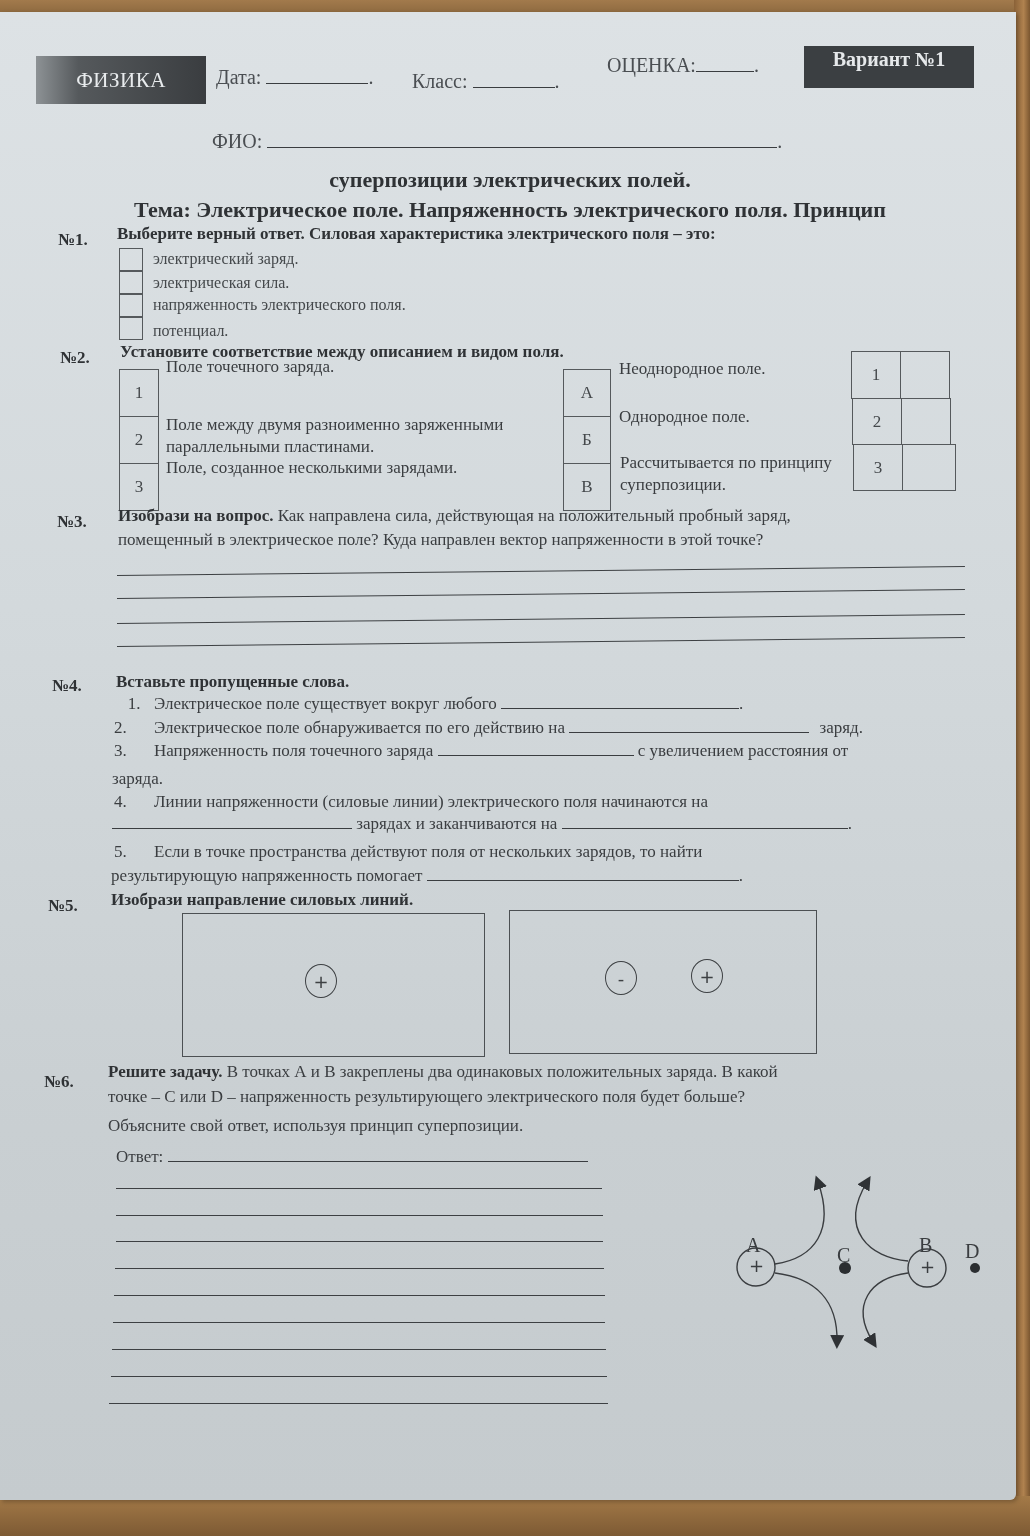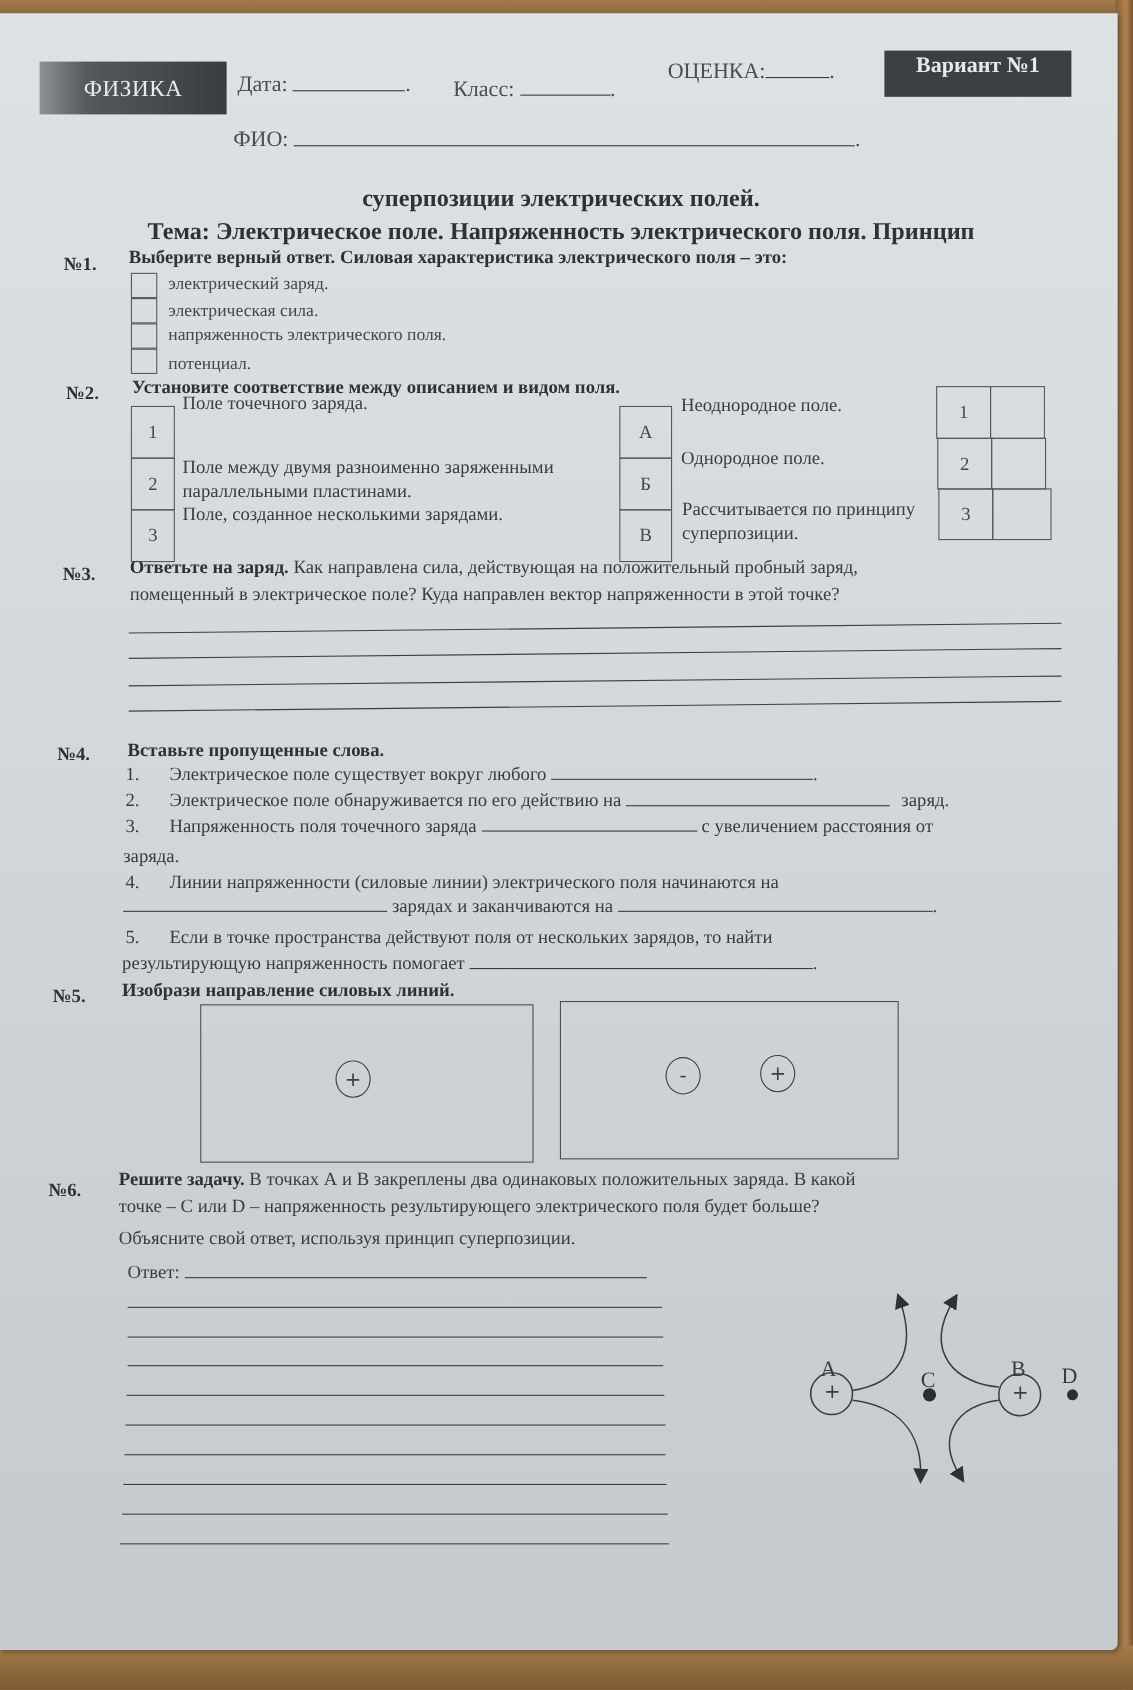--- a/index.html
+++ b/index.html
@@ -92,21 +92,21 @@
     <span>Класс:</span>
     <span class="blank" style="width:82px;"></span><span>.</span>
   </div>
 
   <div class="abs hdr-label" style="left:607px; top:42px;">
     <span>ОЦЕНКА:</span><span class="blank" style="width:58px;"></span><span>.</span>
   </div>
 
   <div class="variant-badge" style="top:34px;margin-left:16px;">Вариант №1</div>
 
-  <div class="abs hdr-label" style="left:212px; top:104px;">
+  <div class="abs hdr-label" style="left:212px; top:118px;">
     <span>ФИО:</span>
     <span class="blank" style="width:510px;"></span><span>.</span>
   </div>
 
   <div class="title">
     <div>суперпозиции электрических полей.</div>
     <div>Тема: Электрическое поле. Напряженность электрического поля. Принцип</div>
   </div>
 
   <div>
@@ -147,36 +147,36 @@
       <div class="cell" style="left:852px; top:386px; width:50px; height:47px;">2</div>
       <div class="cell" style="left:901px; top:386px; width:50px; height:47px;"></div>
       <div class="cell" style="left:853px; top:432px; width:50px; height:47px;">3</div>
       <div class="cell" style="left:902px; top:432px; width:54px; height:47px;"></div>
     </div>
   </div>
 
   <div>
     <div class="abs qnum" style="left:57px; top:500px;">№3.</div>
     <div class="abs qtext" style="left:118px; top:494px;">
-      <span class="qhead">Ответьте на заряд.</span>
+      <span class="qhead">Изобрази на вопрос.</span>
       <span>Как направлена сила, действующая на положительный пробный заряд,</span>
     </div>
     <div class="abs qtext" style="left:118px; top:518px;">помещенный в электрическое поле? Куда направлен вектор напряженности в этой точке?</div>
 
     <div class="rule" style="left:117px; top:563px; width:848px; transform:rotate(-0.6deg);"></div>
     <div class="rule" style="left:117px; top:586px; width:848px; transform:rotate(-0.6deg);"></div>
     <div class="rule" style="left:117px; top:611px; width:848px; transform:rotate(-0.6deg);"></div>
     <div class="rule" style="left:117px; top:634px; width:848px; transform:rotate(-0.6deg);"></div>
   </div>
 
   <div>
     <div class="abs qnum" style="left:52px; top:664px;">№4.</div>
     <div class="abs qhead" style="left:116px; top:660px;">Вставьте пропущенные слова.</div>
 
-    <div class="abs qtext" style="left:114px; top:682px;">
+    <div class="abs qtext" style="left:114px; top:682px;text-align:center;">
       <span style="display:inline-block; width:40px;">1.</span><span>Электрическое поле существует вокруг любого</span>
       <span class="blank" style="width:238px;"></span><span>.</span>
     </div>
 
     <div class="abs qtext" style="left:114px; top:706px;">
       <span style="display:inline-block; width:40px;">2.</span><span>Электрическое поле обнаруживается по его действию на</span>
       <span class="blank" style="width:240px;"></span>
       <span style="margin-left:6px;">заряд.</span>
     </div>
 

